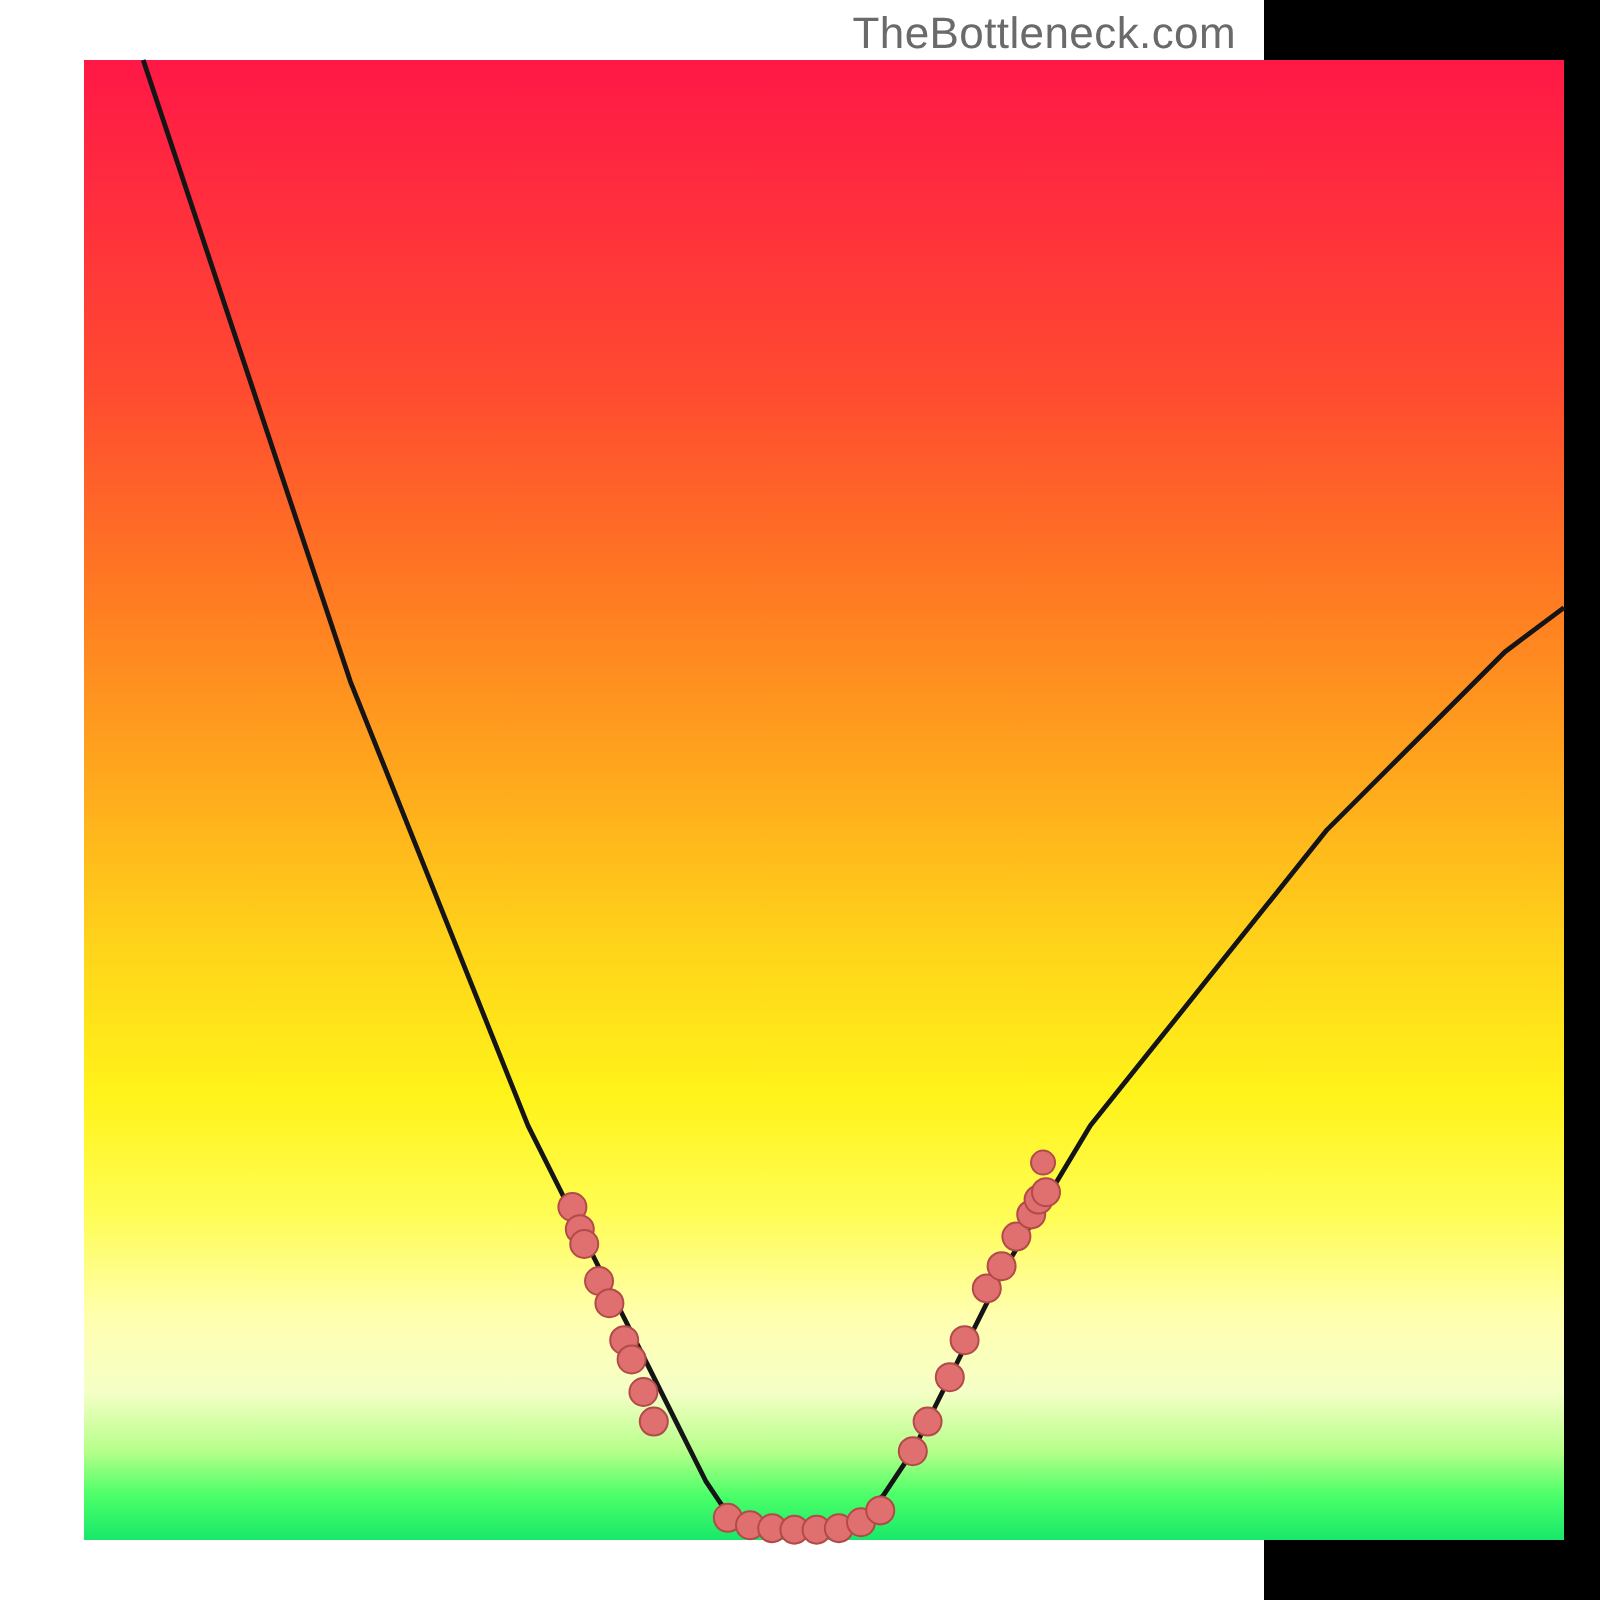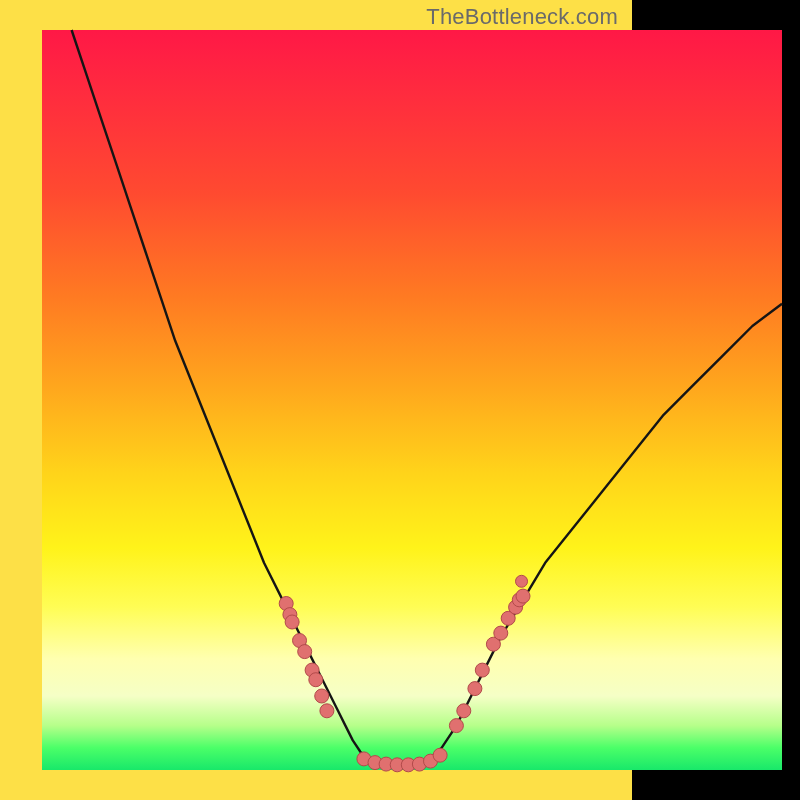--- a/index.html
+++ b/index.html
@@ -10,21 +10,21 @@
     background: #000;
     overflow: hidden;
     font-family: Arial, Helvetica, sans-serif;
   }
   .frame {
     position: absolute;
     left: 0;
     top: 0;
     width: 632px;
     height: 800px;
-    background: #fde047;
+    background: #ffffff;
   }
   .plot {
     position: absolute;
     left: 42px;
     top: 30px;
     width: 740px;
     height: 740px;
     
     background: linear-gradient(to bottom,
       #ff1846 0%,

